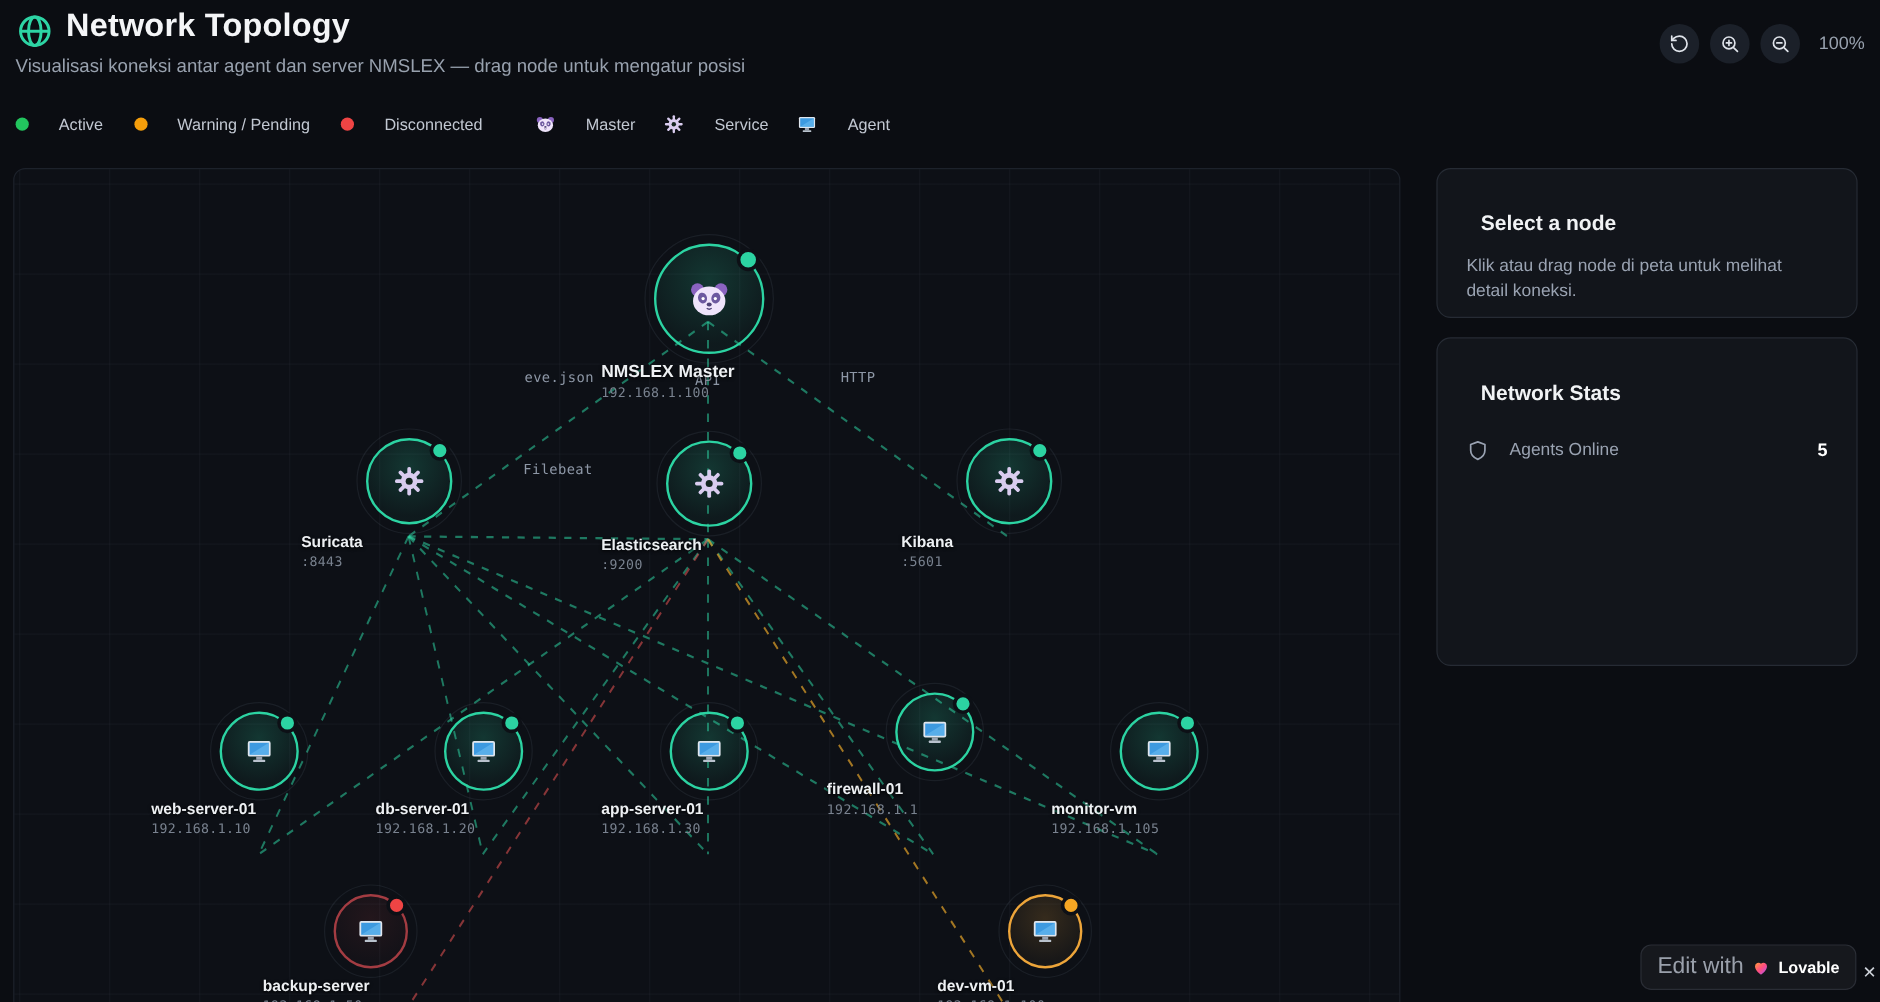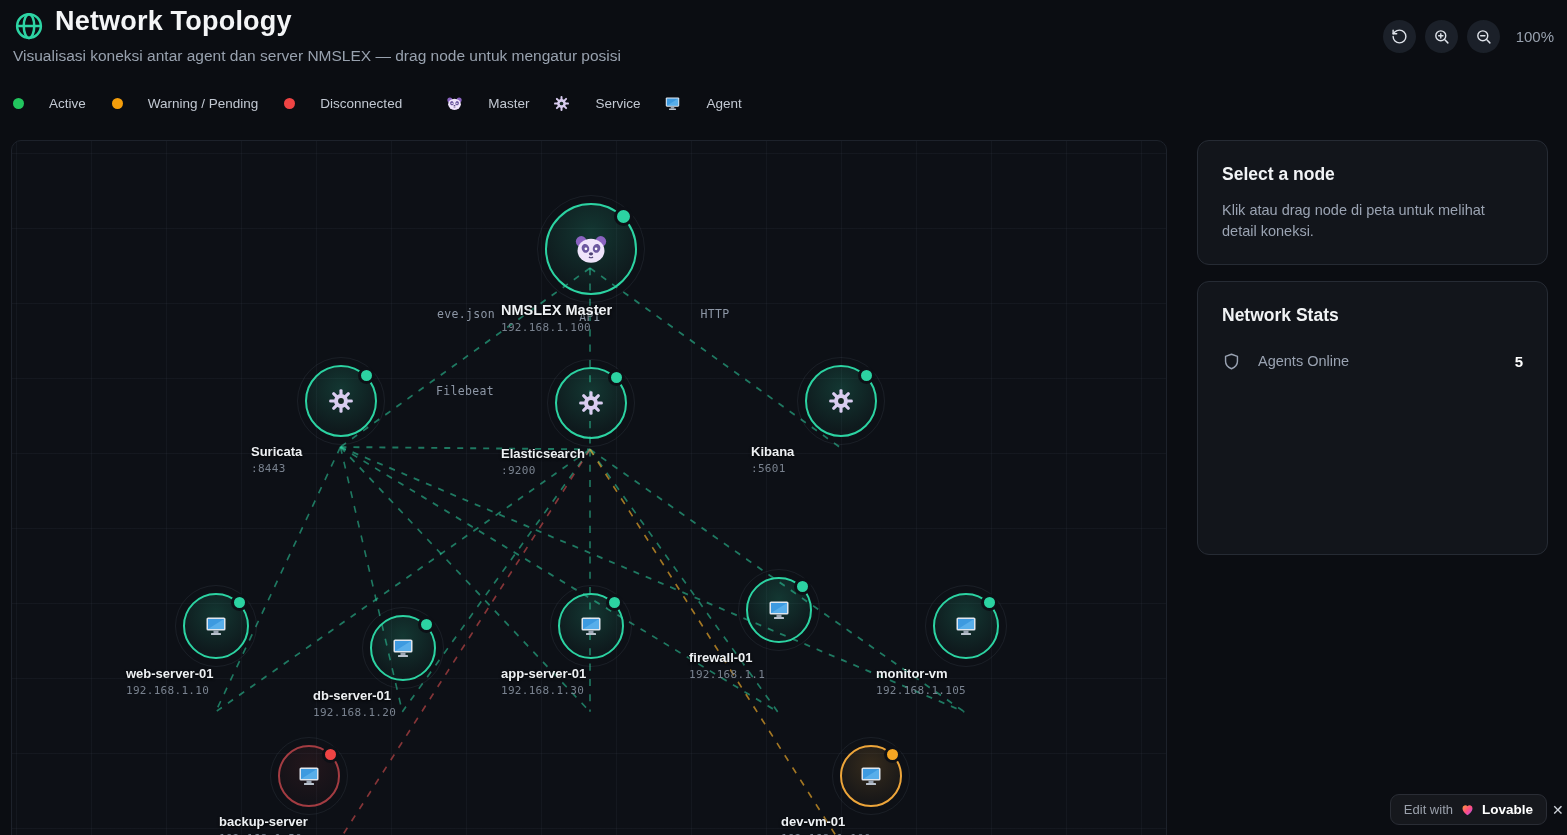--- a/index.html
+++ b/index.html
@@ -57,34 +57,34 @@
   .node.master .status-dot{top:2px;right:2px;width:13px;height:13px}
   .node.service .status-dot{top:0;right:0}
   .node.agent .status-dot{top:-1px;right:-1px}
   .dot-active{background:#2cd3a2}.dot-warning{background:#f5a623}.dot-down{background:#ef4444}
   .node-label{position:absolute;top:calc(100% + 9px);left:50%;transform:translateX(-50%);text-align:left;width:180px}
   .node-label .name{font-size:13px;font-weight:700;color:#edf0f3;text-shadow:0 1px 3px #000}
   .node.master .node-label .name{font-size:14.5px}
   .node-label .sub{font-family:"DejaVu Sans Mono",monospace;font-size:11px;color:#79828f;margin-top:3px;letter-spacing:.3px}
   
   .card{position:absolute;left:1197px;width:351px;background:#12151b;border:1px solid #262b34;border-radius:12px;box-sizing:border-box;padding:23px 24px}
-  .card h2{margin:0;font-size:17.5px;font-weight:700;color:#f1f3f5}
+  .card h2{margin:12px;font-size:17.5px;font-weight:700;color:#f1f3f5}
   #select-card{top:140px;height:125px}
   #select-card p{margin:15px 0 0;font-size:14.5px;color:#9aa3b2;line-height:1.42}
   #stats-card{top:281px;height:274px}
   #stats-rows{margin-top:10px}
   .stat-row{display:flex;align-items:center;height:50px}
   .stat-row .s-icon{width:19px;height:19px;margin-right:17px;display:inline-flex}
   .stat-row .s-icon svg{width:100%;height:100%}
   .stat-row .s-label{font-size:14.5px;color:#9aa3b2;flex:1}
   .stat-row .s-value{font-size:15px;font-weight:700;color:#ffffff}
   
   .lov-badge{position:absolute;right:20px;bottom:10px;display:flex;align-items:center;gap:7px;
     background:#16181d;border:1px solid #2a2d35;border-radius:9px;padding:7px 13px;cursor:pointer;z-index:9}
-  .lov-badge .pre{color:#9aa0ab;font-size:13px}
+  .lov-badge .pre{color:#9aa0ab;font-size:19px}
   .lov-badge .brand{color:#fff;font-weight:700;font-size:13.5px}
   .lov-badge svg{width:15px;height:15px}
   .badge-close{position:absolute;left:1552px;top:802px;color:#cfd3da;font-size:14px;cursor:pointer;z-index:9}
 </style>
 </head>
 <body>
 
 <span class="header-globe">
   <svg viewBox="0 0 24 24" fill="none" stroke="#2dd4a4" stroke-width="2">
       <circle cx="12" cy="12" r="9.5"></circle>
@@ -298,21 +298,21 @@
           <rect x="9.5" y="16.5" width="5" height="2.6" fill="#9aa4b2"></rect>
           <rect x="7" y="19.1" width="10" height="2" rx="0.6" fill="#b9c2cd"></rect>
         </svg>
       </span>
       <span class="status-dot dot-active"></span>
       <div class="node-label">
         <div class="name">web-server-01</div>
         <div class="sub">192.168.1.10</div>
       </div>
     </div>
-    <div class="node agent active" style="left: 358px; top: 474px; width: 66px; height: 66px;">
+    <div class="node agent active" style="left: 358px; top: 452px; width: 66px; height: 66px;">
       <span class="node-icon">
         <svg viewBox="0 0 24 24">
           <rect x="2.5" y="3.5" width="19" height="13" rx="1.6" fill="#dfe6ee"></rect>
           <rect x="4" y="5" width="16" height="10" fill="#3d9ae0"></rect>
           <path d="M4 15 L20 5 L20 15 Z" fill="#6fc0f2" opacity="0.55"></path>
           <rect x="9.5" y="16.5" width="5" height="2.6" fill="#9aa4b2"></rect>
           <rect x="7" y="19.1" width="10" height="2" rx="0.6" fill="#b9c2cd"></rect>
         </svg>
       </span>
       <span class="status-dot dot-active"></span>

